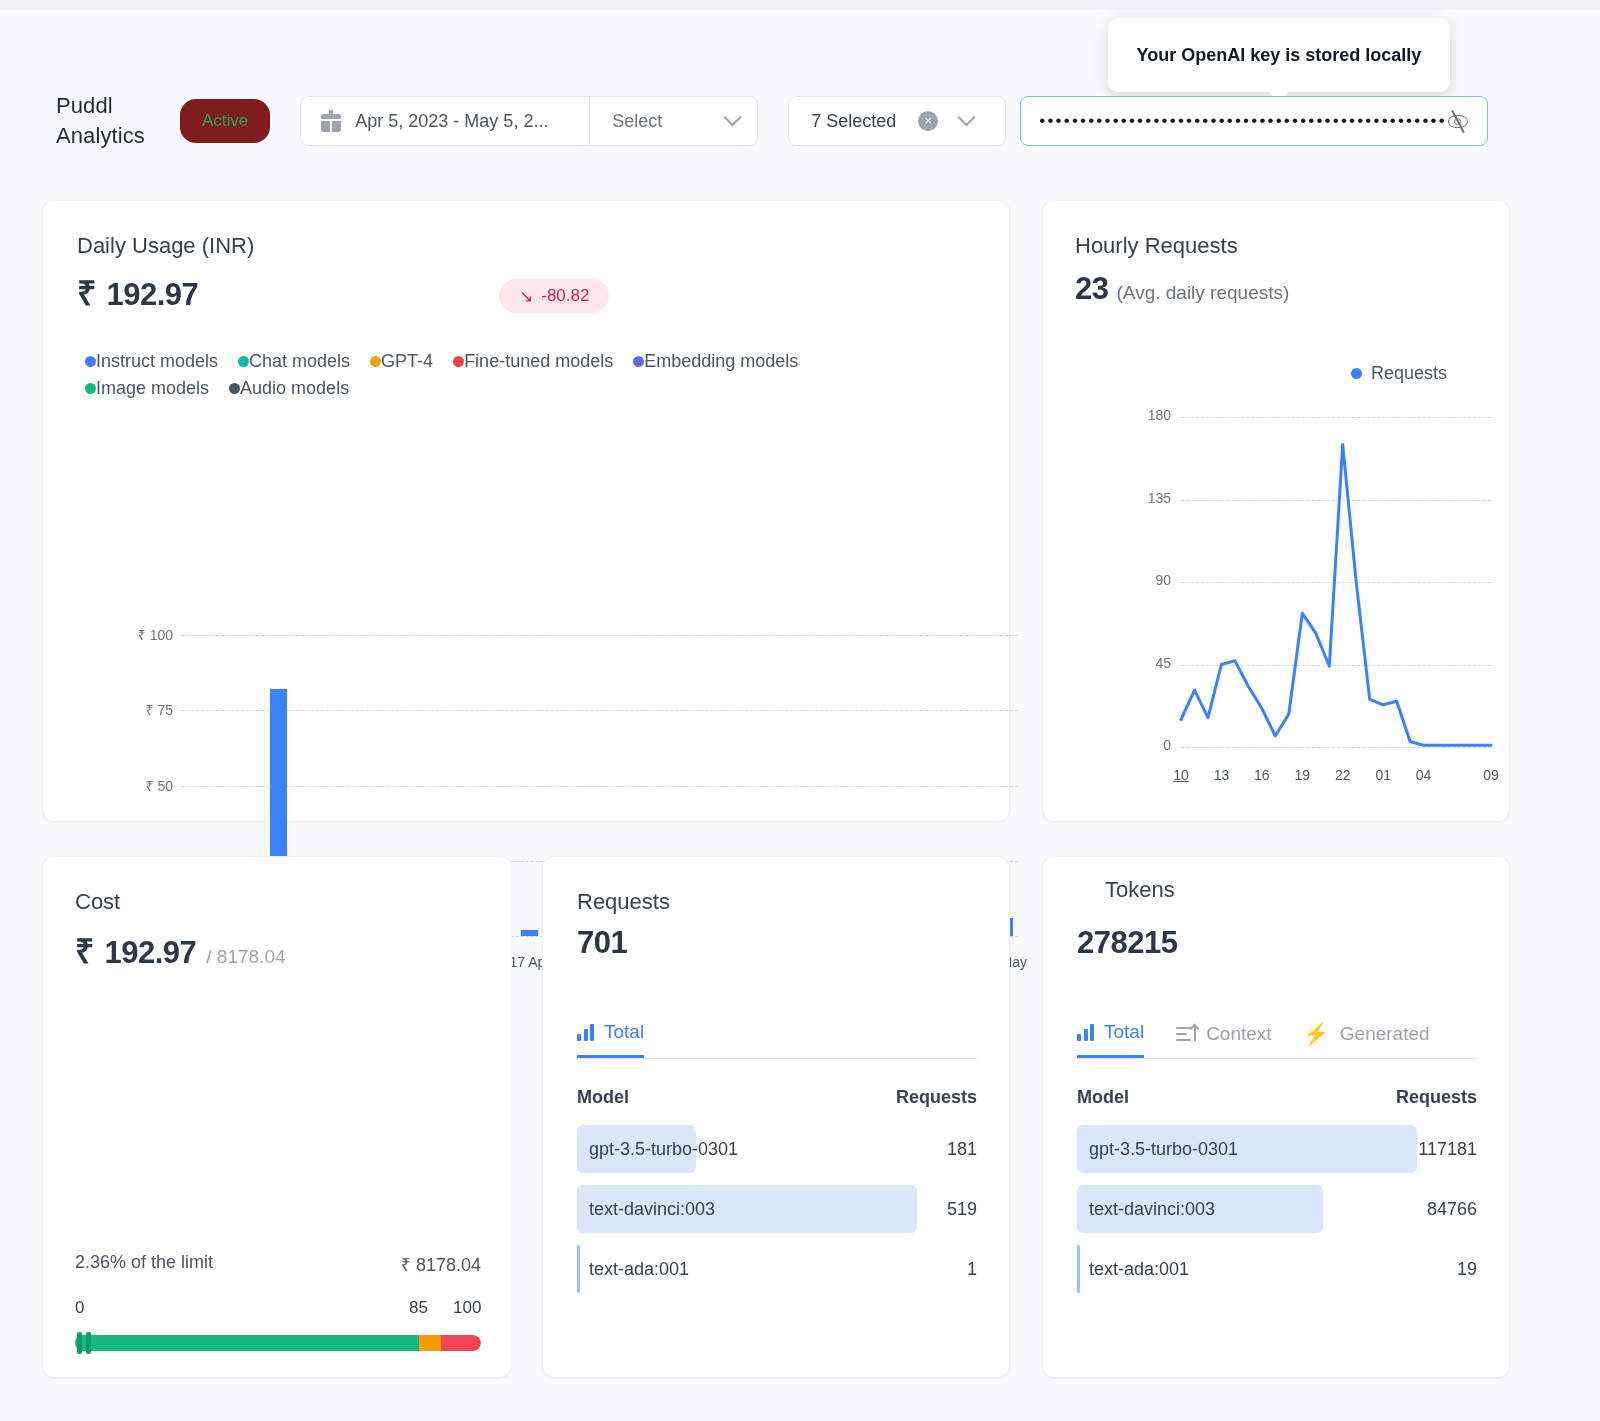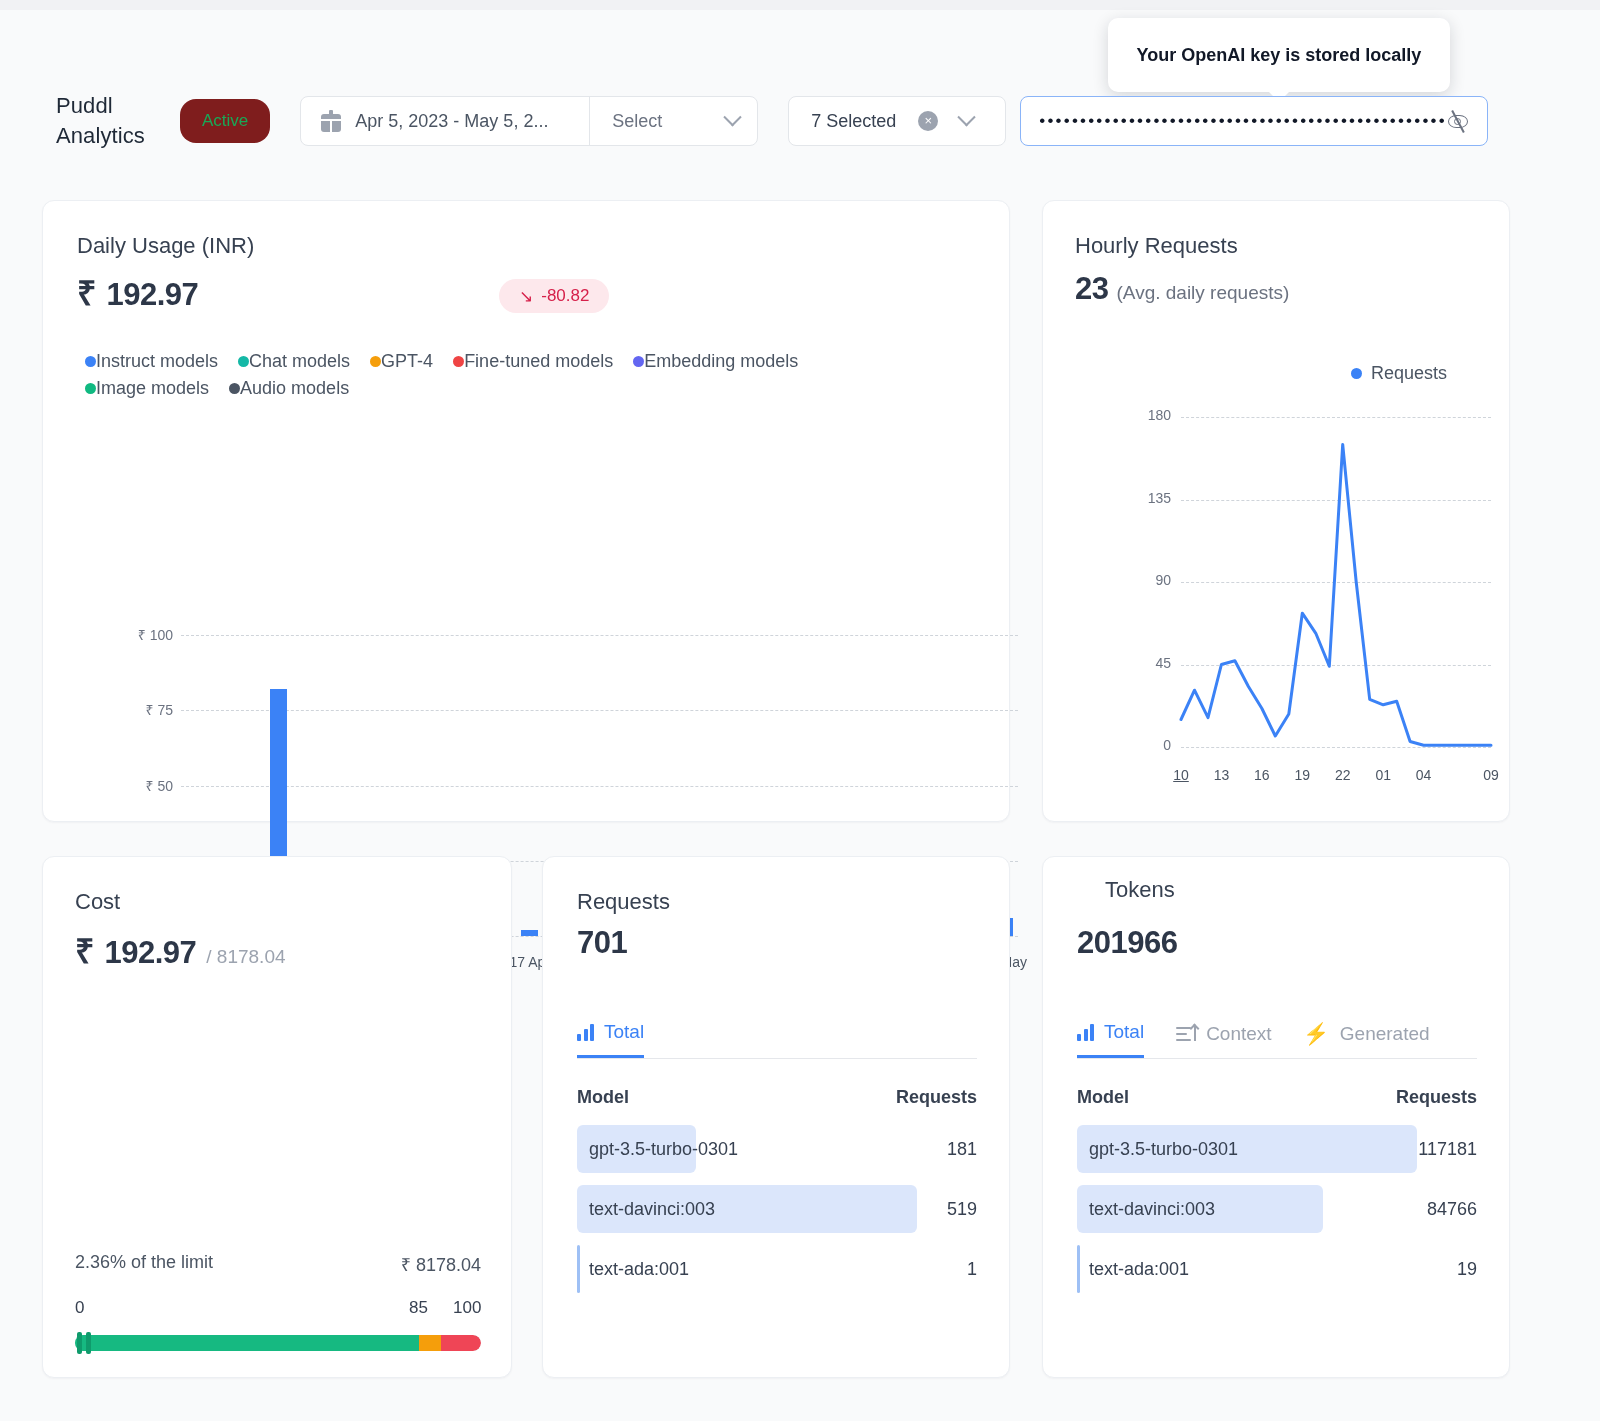--- a/index.html
+++ b/index.html
@@ -509,21 +509,21 @@
         <div class="row">
           <div class="fill min" style="width:3px;"></div>
           <span class="name">text-ada:001</span>
           <span class="val">1</span>
         </div>
       </div>
   </div>
 
   <div class="card" id="card-tok">
     <div style="position:absolute;left:34px;top:20px;margin-left:28px;" class="card-title">Tokens</div>
-    <div style="position:absolute;left:34px;top:68px;" class="big-num">201966</div>
+    <div style="position:absolute;left:34px;top:68px;" class="big-num">278215</div>
 
     <div class="tabs" style="position:absolute;left:34px;top:164px;width:400px;" id="tok-tabs">
         <div class="tab active">
           <span class="ic-bars">
             <i style="height:7px;"></i>
             <i style="height:12px;"></i>
             <i style="height:17px;"></i>
           </span>
           <span>Total</span>
         </div>

